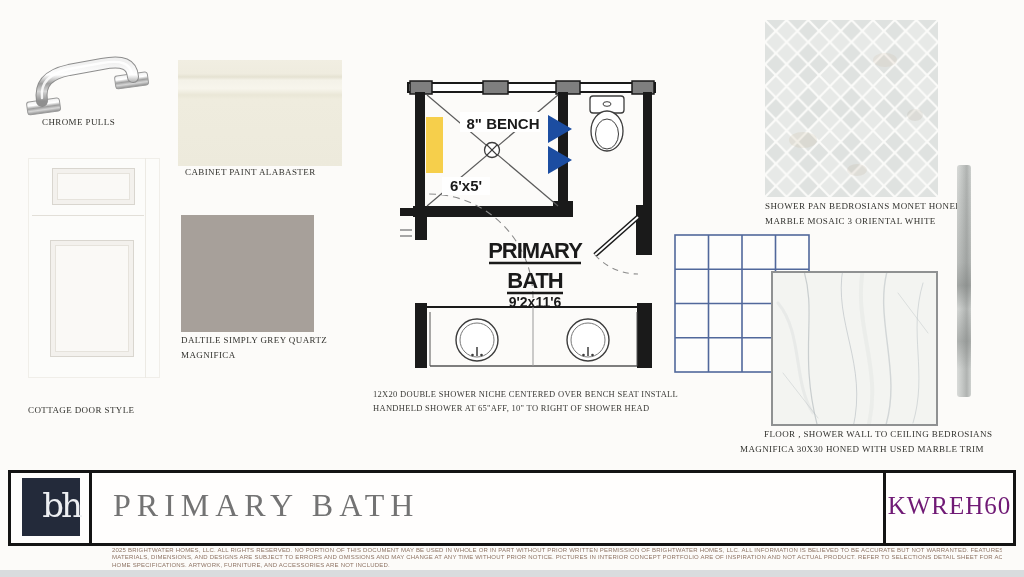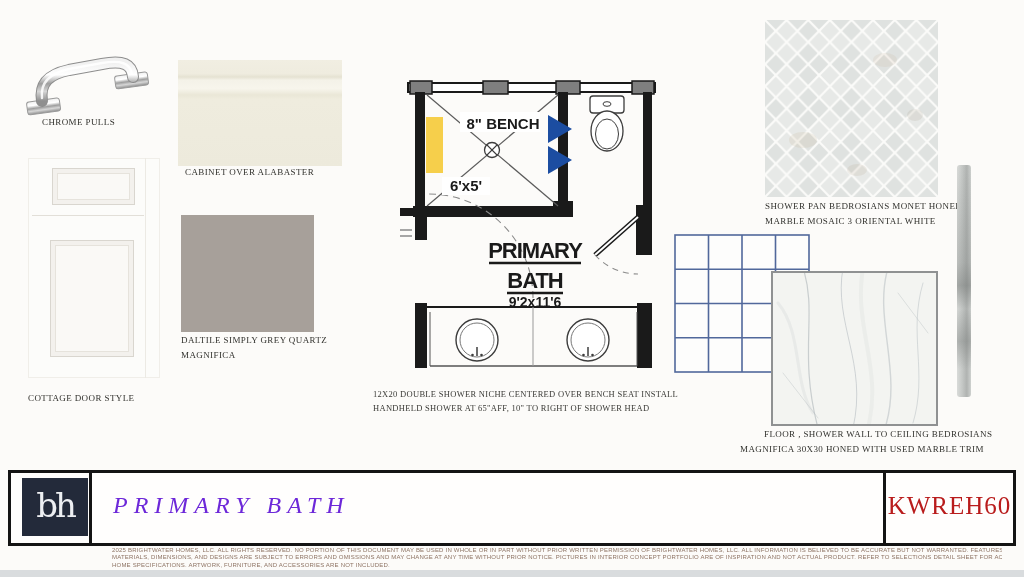--- a/index.html
+++ b/index.html
@@ -35,31 +35,31 @@
   .trim{left:957px;top:165px;width:14px;height:232px;border-radius:3px;
      background:
        linear-gradient(180deg,rgba(120,124,122,0) 0%,rgba(120,124,122,.30) 42%,
           rgba(100,104,102,.45) 52%,rgba(120,124,122,.05) 62%,
           rgba(100,104,102,.35) 76%,rgba(120,124,122,0) 88%),
        linear-gradient(90deg,#d9dbd9,#c6c9c7 35%,#b0b3b1 70%,#ced1cf);}
 
   
   .footer-bar{left:8px;top:470px;width:1008px;height:76px;border:3px solid #141414;
               background:#fffefd;box-sizing:border-box;}
-  .logo-box{position:absolute;left:11px;top:5px;width:66px;height:58px;background:#232a3a;
-            display:flex;align-items:center;justify-content:center;}
+  .logo-box{position:absolute;left:11px;top:5px;width:58px;height:58px;background:#232a3a;
+            display:flex;align-items:center;justify-content:flex-end;}
   .logo-text{font-family:"DejaVu Serif",serif;font-size:34px;color:#edeff2;
              letter-spacing:-3px;transform:translateY(-2px);}
   .vdiv1{position:absolute;left:78px;top:0;bottom:0;width:3px;background:#141414;}
   .vdiv2{position:absolute;left:872px;top:0;bottom:0;width:3px;background:#141414;}
   .sheet-title{position:absolute;left:102px;top:50%;transform:translateY(-58%);
-     font-family:"Liberation Serif",serif;font-size:24px;letter-spacing:6px;color:#6d28d9;font-style:italic;}
+     font-family:"Liberation Serif",serif;font-size:32px;letter-spacing:6px;color:#737373;}
   .sheet-code{position:absolute;left:875px;right:0;top:50%;transform:translateY(-58%);
      text-align:center;font-family:"Liberation Serif",serif;font-size:25px;
-     letter-spacing:1px;color:#b91c1c;}
+     letter-spacing:1px;color:#701a75;}
   .disclaimer{left:112px;top:547px;width:890px;font-size:6px;line-height:7.4px;
               color:#8d7363;letter-spacing:.2px;}
   .disclaimer div{white-space:nowrap;overflow:hidden;}
   .bottom-strip{left:0;top:570px;width:1024px;height:7px;background:#d9dcde;}
 
   svg text{font-family:"Liberation Sans",sans-serif;}
 </style>
 </head>
 <body>
 
@@ -83,33 +83,33 @@
         <rect x="93" y="26" width="33" height="13" rx="2.5" fill="url(#chrome)" stroke="#9a9a9a" stroke-width="1"></rect>
       </g>
       <path d="M 20 53 C 17 34 28 26 47 22 L 80 16 C 101 12 110 16 111 29" fill="none" stroke="#8d8d8d" stroke-width="12" stroke-linecap="round"></path>
       <path d="M 20 53 C 17 34 28 26 47 22 L 80 16 C 101 12 110 16 111 29" fill="none" stroke="url(#chrome)" stroke-width="10" stroke-linecap="round"></path>
       <path d="M 20 50 C 18 34 29 25 47 21 L 80 15 C 99 12 108 15 110 26" fill="none" stroke="rgba(255,255,255,.85)" stroke-width="2.4" stroke-linecap="round"></path>
     </g>
   </svg>
   <div class="label" style="left:42px;top:117px">CHROME PULLS</div>
 
   <div class="abs swatch-alabaster"></div>
-  <div class="label" style="left:185px;top:167px">CABINET OVER ALABASTER</div>
+  <div class="label" style="left:185px;top:167px">CABINET PAINT ALABASTER</div>
 
   <div class="abs door">
     <div class="panel panel-drawer">
         <div class="panel-inner"></div>
       </div>
     <div class="door-divider"></div>
     <div class="panel panel-door">
         <div class="panel-inner"></div>
       </div>
     <div class="door-edge"></div>
   </div>
-  <div class="label" style="left:28px;top:393px">COTTAGE DOOR STYLE</div>
+  <div class="label" style="left:28px;top:405px">COTTAGE DOOR STYLE</div>
 
   <div class="abs swatch-daltile"></div>
   <div class="label" style="left:181px;top:335px">DALTILE SIMPLY GREY QUARTZ</div>
   <div class="label" style="left:181px;top:350px">MAGNIFICA</div>
 
   <svg class="abs" style="left:400px;top:70px" width="265" height="318" viewBox="0 0 265 318">
 
     <g>
       <rect x="8" y="13" width="247" height="9" fill="#ffffff" stroke="#1a1a1a" stroke-width="2"></rect>
       <rect x="10" y="11" width="22" height="13" fill="#7f7f7f" stroke="#1a1a1a" stroke-width="1.5"></rect>

